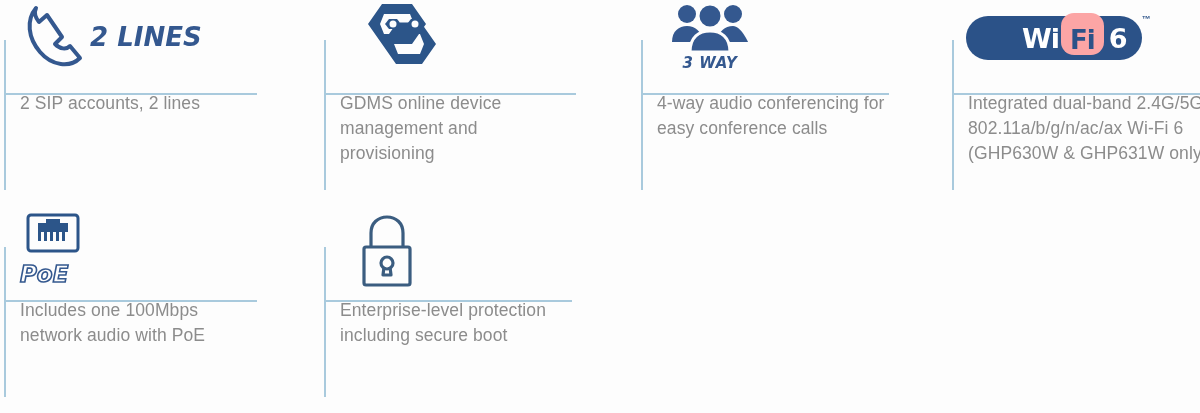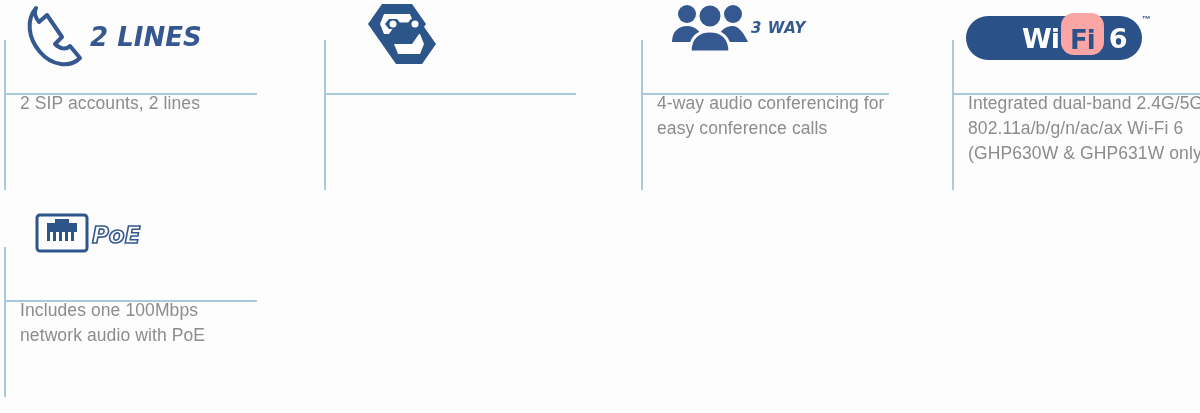--- a/index.html
+++ b/index.html
@@ -95,21 +95,21 @@
   }
 
   .badgelabel{
     font-style:italic;font-weight:bold;
     color:#34588f;
     font-family:"DejaVu Sans", sans-serif;
   }
   .lines-txt{font-size:26px;letter-spacing:0px;margin-left:4px;}
   .way-txt{font-size:15px;letter-spacing:0.5px;}
 
-  .stack{display:flex;flex-direction:row;align-items:center;}
+  .stack{display:flex;flex-direction:column;align-items:center;}
   .row-inline{display:flex;align-items:center;}
 </style>
 </head>
 <body>
 
 <div class="grid">
 
   <div class="cell r1 c0">
     <div class="rail"></div>
     <div class="hrule"></div>
@@ -135,20 +135,21 @@
           <path d="M40 22 L66 22 L80 42 L66 62 L40 62 L26 42 Z
                    M42 32 L38 42 L42 52 L64 52 L68 42 L64 32 Z" fill-rule="evenodd"></path>
           <path d="M33 17 L41 17 L45 22 L41 27 L33 27 L29 22 Z" fill="#2c5589"></path>
           <circle cx="37" cy="22" r="3.5" fill="#fdfdfd"></circle>
           <path d="M55 17 L63 17 L67 22 L63 27 L55 27 L51 22 Z" fill="#2c5589"></path>
           <circle cx="59" cy="22" r="3.5" fill="#fdfdfd"></circle>
           <rect x="44" y="20.5" width="9" height="3" fill="#2c5589"></rect>
         </g>
       </svg>
     </div>
+    <div class="caption">GDMS online device management and provisioning</div>
   </div>
 
   <div class="cell r1 c2">
     <div class="rail"></div>
     <div class="hrule"></div>
     <div class="iconwrap">
       <div class="stack">
         <svg width="82" height="52" viewBox="0 0 82 52">
           <g fill="#34588f">
             <circle cx="18" cy="12" r="9"></circle>
@@ -179,21 +180,21 @@
           <span class="tm">™</span>
         </div>
       </div>
     </div>
     <div class="caption">Integrated dual-band 2.4G/5G 802.11a/b/g/n/ac/ax Wi-Fi 6 (GHP630W &amp; GHP631W only)</div>
   </div>
 
   <div class="cell r2 c0">
     <div class="rail"></div>
     <div class="hrule"></div>
-    <div class="iconwrap" style="left:34px;">
+    <div class="iconwrap" style="left:18px;">
       <div class="stack">
         <svg width="56" height="50" viewBox="0 0 56 50">
           <rect x="3" y="6" width="50" height="36" rx="3" fill="none" stroke="#2c5589" stroke-width="3"></rect>
           <path d="M13 14 L21 14 L21 10 L35 10 L35 14 L43 14 L43 32 L13 32 Z" fill="#2c5589"></path>
           <g fill="#fdfdfd">
             <rect x="16" y="23" width="3" height="9"></rect>
             <rect x="22" y="23" width="3" height="9"></rect>
             <rect x="28" y="23" width="3" height="9"></rect>
             <rect x="34" y="23" width="3" height="9"></rect>
             <rect x="40" y="23" width="3" height="9"></rect>
@@ -202,14 +203,29 @@
         <svg width="70" height="26" viewBox="0 0 70 26" style="margin-top:2px;">
           <text x="2" y="21" font-family="DejaVu Sans, sans-serif" font-size="23" font-weight="bold" font-style="italic" fill="none" stroke="#34588f" stroke-width="1.6">PoE</text>
         </svg>
       </div>
     </div>
     <div class="caption">Includes one 100Mbps network audio with PoE</div>
   </div>
 
 
 
+  <div class="cell r2 c3">
+    <div class="rail"></div>
+    <div class="hrule"></div>
+    <div class="iconwrap" style="left:36px;top:6px;">
+      <svg width="62" height="76" viewBox="0 0 62 76">
+        <g fill="none" stroke="#3b5d80" stroke-width="3.2" stroke-linejoin="round">
+          <path d="M15 34 L15 20 C15 10 22 4 31 4 C40 4 47 10 47 20 L47 34"></path>
+          <rect x="8" y="34" width="46" height="38" rx="2"></rect>
+          <circle cx="31" cy="50" r="6"></circle>
+          <path d="M28 54 L27 62 L35 62 L34 54"></path>
+        </g>
+      </svg>
+    </div>
+    <div class="caption">Enterprise-level protection including secure boot</div>
+  </div>
 
 </div>
 
 </body></html>

